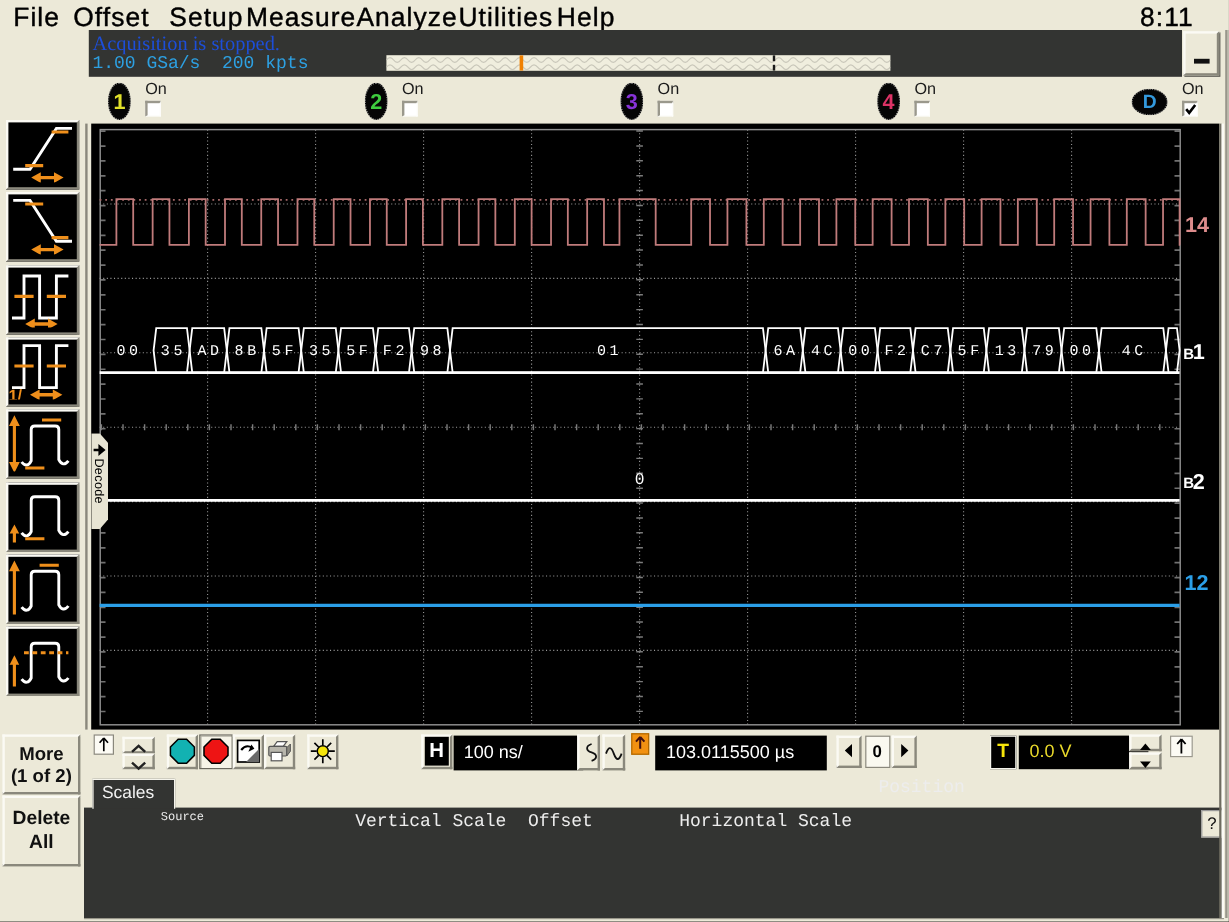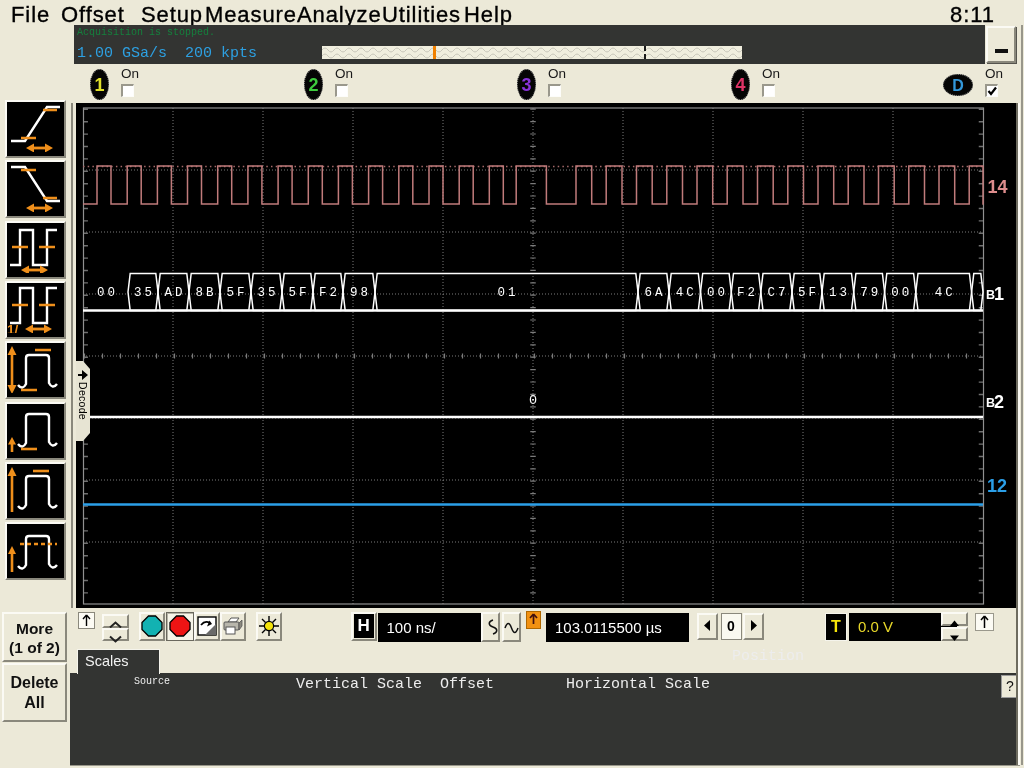--- a/index.html
+++ b/index.html
@@ -22,21 +22,21 @@
 <span class="menuitem" style="left:11px;">File</span>
 <span class="menuitem" style="left:61px;">Offset</span>
 <span class="menuitem" style="left:141px;">Setup</span>
 <span class="menuitem" style="left:205px;">Measure</span>
 <span class="menuitem" style="left:297px;">Analyze</span>
 <span class="menuitem" style="left:382px;text-align:right;">Utilities</span>
 <span class="menuitem" style="left:464px;">Help</span>
 <span class="menuitem" style="left:950px;">8:11 PM</span>
 
 <div class="abs" style="left:74px;top:25px;width:911px;height:39px;background:#333432;"></div>
-<div class="abs mono" style="left:77px;top:27px;font-size:10px;color:#15803d;">Acquisition is stopped.</div>
+<div class="abs mono" style="left:77px;top:27px;font-size:17px;color:#1d4ed8;font-family:Liberation Serif, serif;">Acquisition is stopped.</div>
 <div class="abs mono" style="left:77px;top:45px;font-size:15px;color:#2da0e2;">1.00 GSa/s&nbsp;&nbsp;200 kpts</div>
 
 <div class="abs" style="left:322px;top:46px;width:420px;height:13px;background:#f0eede;">
 <svg width="420" height="13" style="display:block">
 <path d="M0,4 q3,-4 6,0 t6,0 t6,0 t6,0 t6,0 t6,0 t6,0 t6,0 t6,0 t6,0 t6,0 t6,0 t6,0 t6,0 t6,0 t6,0 t6,0 t6,0 t6,0 t6,0 t6,0 t6,0 t6,0 t6,0 t6,0 t6,0 t6,0 t6,0 t6,0 t6,0 t6,0 t6,0 t6,0 t6,0 t6,0 t6,0 t6,0 t6,0 t6,0 t6,0 t6,0 t6,0 t6,0 t6,0 t6,0 t6,0 t6,0 t6,0 t6,0 t6,0 t6,0 t6,0 t6,0 t6,0 t6,0 t6,0 t6,0 t6,0 t6,0 t6,0 t6,0 t6,0 t6,0 t6,0 t6,0 t6,0 t6,0 t6,0 t6,0 t6,0" stroke="#c9c7ba" fill="none" stroke-width="1"></path>
 <path d="M0,10 q3,-4 6,0 t6,0 t6,0 t6,0 t6,0 t6,0 t6,0 t6,0 t6,0 t6,0 t6,0 t6,0 t6,0 t6,0 t6,0 t6,0 t6,0 t6,0 t6,0 t6,0 t6,0 t6,0 t6,0 t6,0 t6,0 t6,0 t6,0 t6,0 t6,0 t6,0 t6,0 t6,0 t6,0 t6,0 t6,0 t6,0 t6,0 t6,0 t6,0 t6,0 t6,0 t6,0 t6,0 t6,0 t6,0 t6,0 t6,0 t6,0 t6,0 t6,0 t6,0 t6,0 t6,0 t6,0 t6,0 t6,0 t6,0 t6,0 t6,0 t6,0 t6,0 t6,0 t6,0 t6,0 t6,0 t6,0 t6,0 t6,0 t6,0 t6,0" stroke="#c9c7ba" fill="none" stroke-width="1"></path>
 <rect x="111" y="0" width="3" height="13" fill="#f08000"></rect>
 <rect x="322" y="0" width="2" height="5" fill="#1a1a1a"></rect>
 <rect x="322" y="8" width="2" height="5" fill="#1a1a1a"></rect>
 </svg>
@@ -319,21 +319,21 @@
 <div class="abs raised" style="left:941px;top:626.5px;width:27px;height:14px;">
 <svg width="23" height="9" viewBox="0 0 23 9">
       <polygon points="11.5,7 16,1.5 7,1.5" fill="#000"></polygon>
     </svg></div>
 <div class="abs" style="left:975px;top:612.5px;width:19px;height:18px;background:#fcfbf4;border:1px solid #9a988c;">
 <svg width="17" height="16" viewBox="0 0 17 16">
       <path d="M8.5,2 V14 M8.5,2 L5,6 M8.5,2 L12,6" stroke="#000" stroke-width="1.5" fill="none"></path>
     </svg></div>
 
 <div class="abs" style="left:70px;top:673px;width:949px;height:92px;background:#333432;"></div>
-<div class="abs" style="left:77px;top:649px;width:83px;height:25px;background:#333432;border-top:1px solid #f5f4ec;border-left:1px solid #f5f4ec;border-right:1px solid #f5f4ec;color:#f2f2f2;font-size:14.5px;padding:3px 0 0 7px;">Scales</div>
+<div class="abs" style="left:77px;top:649px;width:69px;height:25px;background:#333432;border-top:1px solid #f5f4ec;border-left:1px solid #f5f4ec;border-right:1px solid #f5f4ec;color:#f2f2f2;font-size:14.5px;padding:3px 0 0 7px;">Scales</div>
 <div class="abs mono" style="top:676px;left:134px;font-size:10px;color:#ededed;">Source</div>
 <div class="abs mono" style="top:676px;left:296px;font-size:15px;color:#ededed;">Vertical Scale</div>
 <div class="abs mono" style="top:676px;left:440px;font-size:15px;color:#ededed;">Offset</div>
 <div class="abs mono" style="top:676px;left:566px;font-size:15px;color:#ededed;">Horizontal Scale</div>
 <div class="abs mono" style="top:648px;left:732px;font-size:15px;color:#ededed;">Position</div>
 <div class="abs" style="left:1001px;top:675px;width:18px;height:23px;background:#ece9d8;border:1px solid #999;color:#111;font-size:14px;text-align:center;line-height:21px;">?</div>
 
 <div class="abs" style="left:1016px;top:103px;width:1.5px;height:662px;background:#6e6c60;"></div>
 <div class="abs" style="left:1017.5px;top:103px;width:2.5px;height:662px;background:#fbfaf4;"></div>
 <div class="abs" style="left:1021px;top:25px;width:1.5px;height:740px;background:#98968a;"></div>

